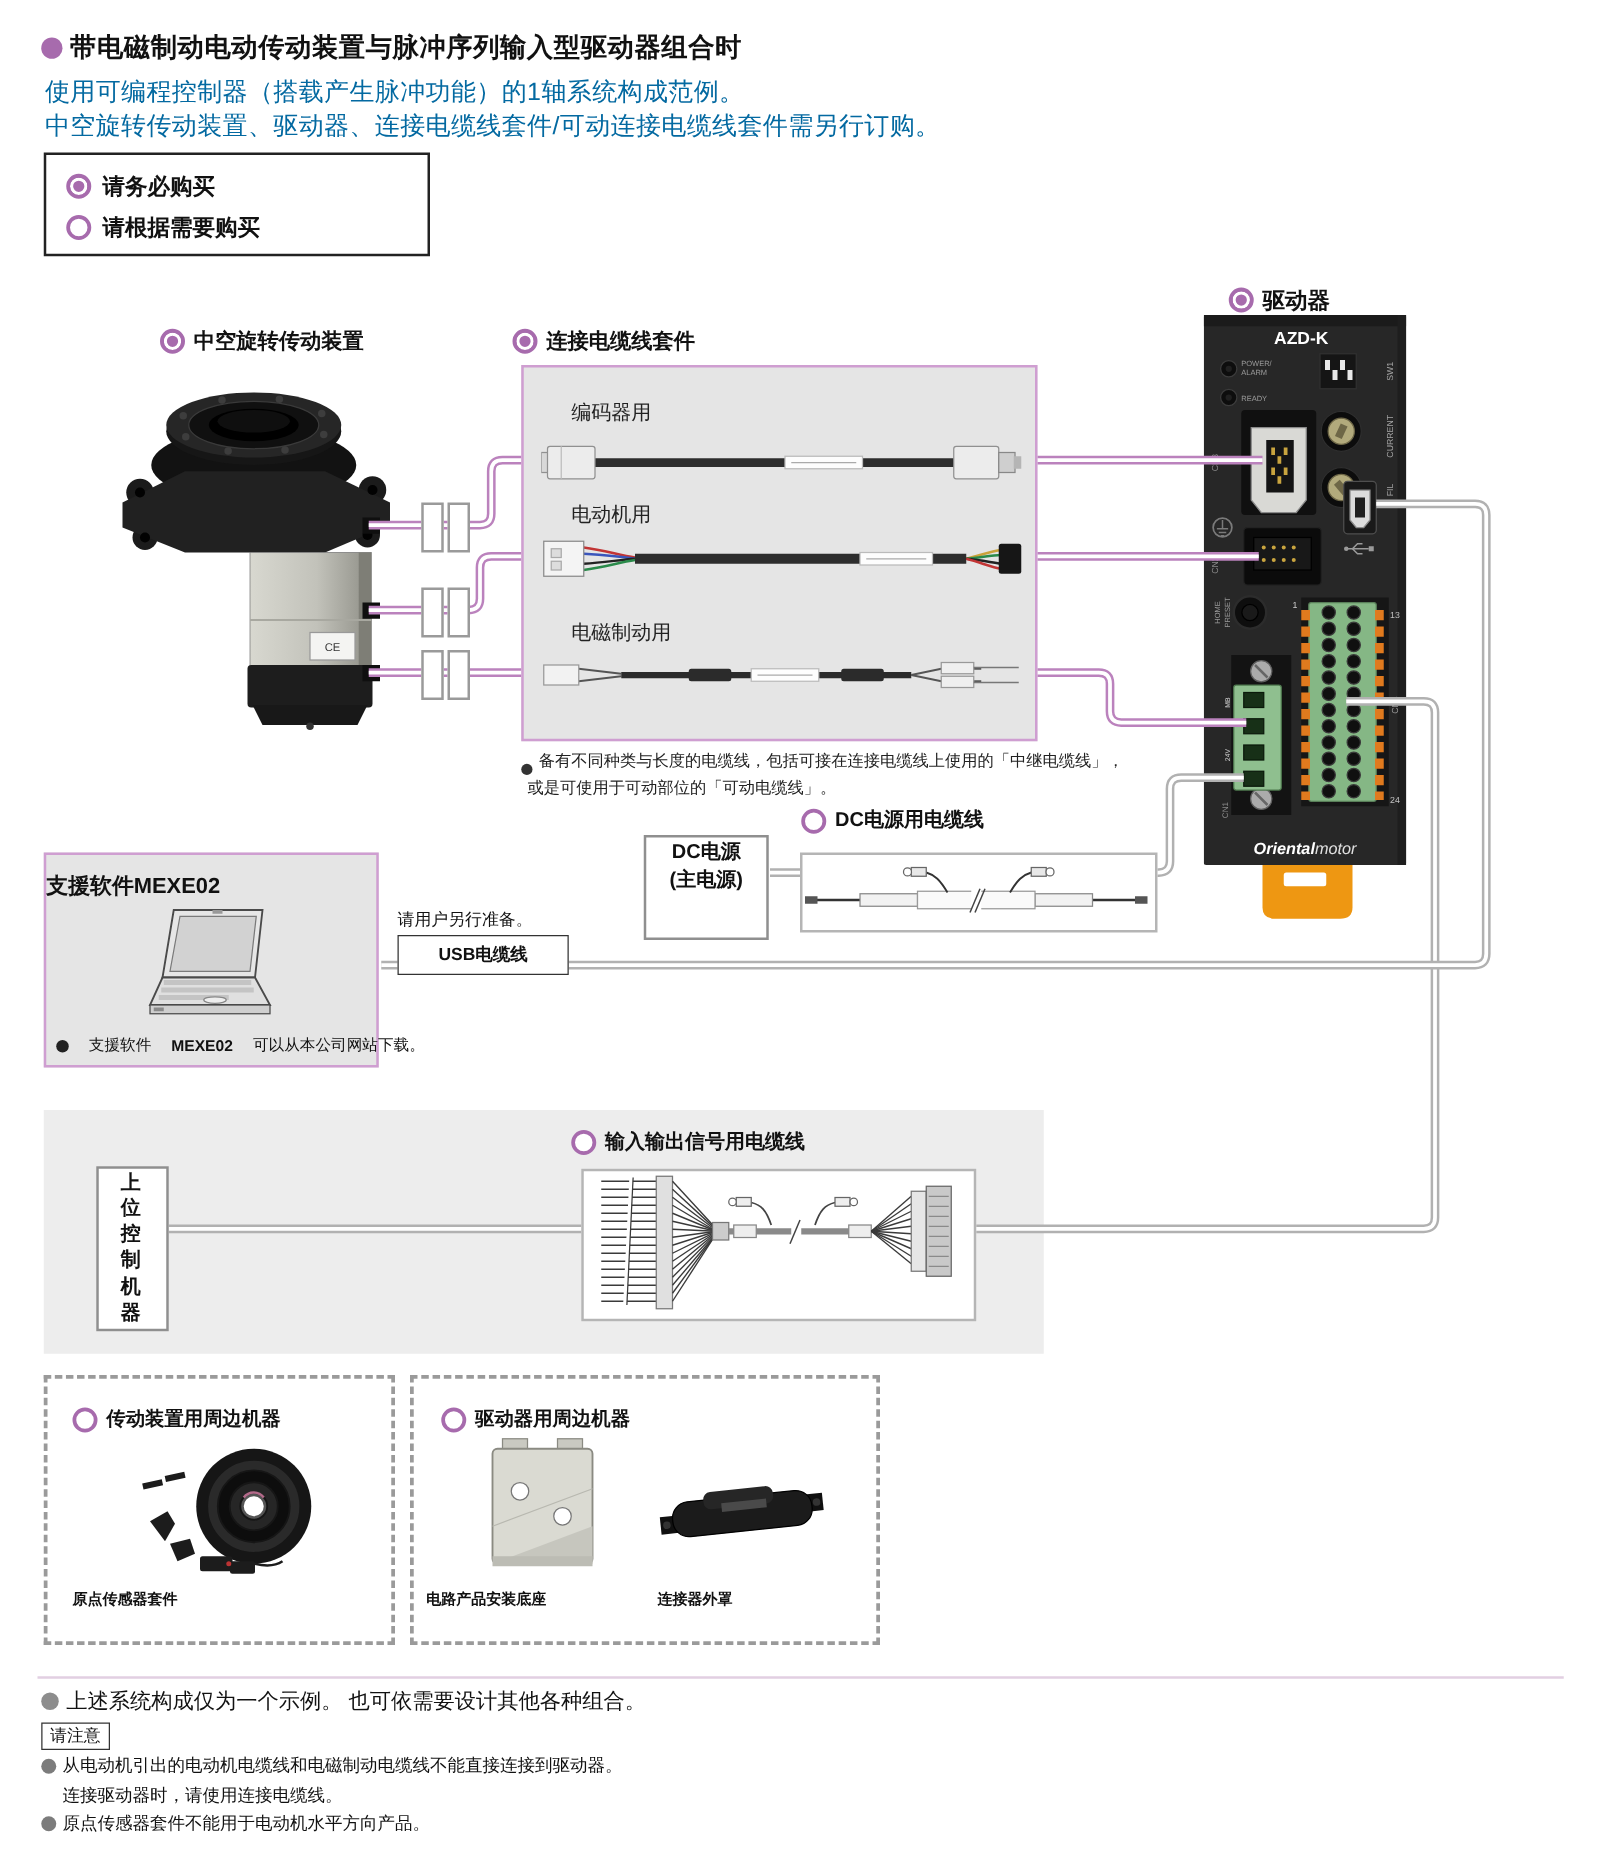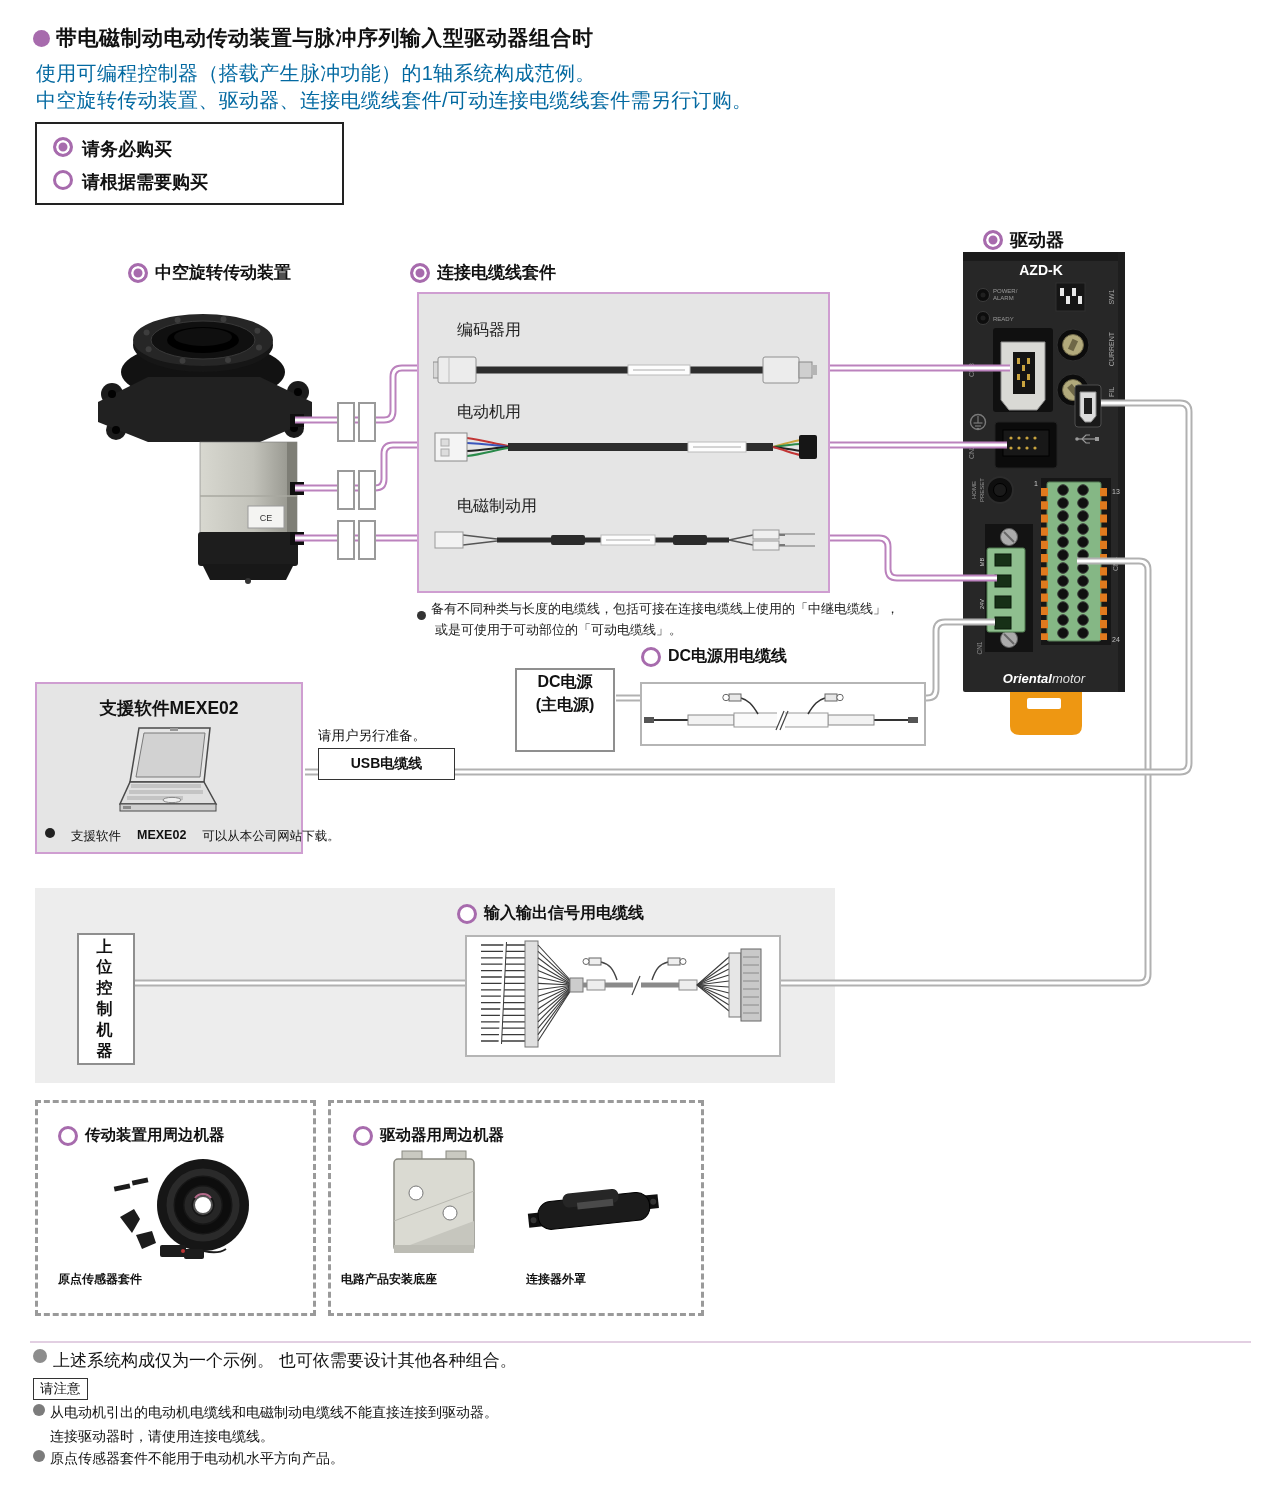--- a/index.html
+++ b/index.html
@@ -1,20 +1,20 @@
 <!DOCTYPE html>
 <html><head>
 <meta charset="utf-8">
 <style>
   html,body{margin:0;padding:0;background:#fff}
   #canvas{position:relative;width:1279px;height:1486px;background:#fff;overflow:hidden;
           font-family:"Liberation Sans","DejaVu Sans",sans-serif;color:#111}
   .abs{position:absolute}
   .z1{z-index:1}.z2{z-index:2}.z3{z-index:3}.z4{z-index:4}.z5{z-index:5}
-  .row{display:flex;}
+  .row{display:flex;align-items:center}
   .seclabel{display:flex;align-items:center;gap:7px;font-weight:bold;white-space:nowrap}
   .b{display:inline-block;border-radius:50%;flex:none}
   .b-title{width:17px;height:17px;background:#a76bad}
   .b-req{width:14px;height:14px;border:3px solid #a76bad;background:#a76bad;box-shadow:inset 0 0 0 2.5px #fff}
   .b-opt{width:14px;height:14px;border:3px solid #a76bad;background:#fff}
   .b-gray{width:14px;height:14px;background:#8d8d8d}
   .b-gray2{width:12px;height:12px;background:#7c7c7c}
   .b-dark{width:10px;height:10px;background:#222}
   .b-dark-sm{width:9px;height:9px;background:#333}
   .title{display:flex;align-items:center;gap:6px;font-size:21px;font-weight:bold;letter-spacing:.5px}
@@ -198,21 +198,21 @@
       <line x1="346" y1="10" x2="382" y2="10" stroke="#777" stroke-width="1.2"></line>
       <line x1="346" y1="22" x2="382" y2="22" stroke="#777" stroke-width="1.2"></line>
     </svg>
   </div>
 
   <div class="abs z5 note13" style="left:417px;top:599px">
     <div class="row" style="gap:5px;align-items:flex-end">
       <span class="b b-dark-sm" style="margin-top:5px"></span>
       <span>备有不同种类与长度的电缆线，包括可接在连接电缆线上使用的「中继电缆线」，</span>
     </div>
-    <div style="margin-left:18px">或是可使用于可动部位的「可动电缆线」。</div>
+    <div style="margin-left:5px">或是可使用于可动部位的「可动电缆线」。</div>
   </div>
 
   <div class="abs z5 seclabel" style="left:983px;top:228px;font-size:18px">
     <span class="b b-req"></span>
     <span>驱动器</span>
   </div>
 
   <svg class="abs z2" style="left:963px;top:252px" width="162" height="488" viewBox="0 0 162 488">
     <rect x="0" y="0" width="162" height="440" rx="2" fill="#272727"></rect>
     <rect x="0" y="0" width="162" height="9" fill="#1b1b1b"></rect>
@@ -365,21 +365,21 @@
       <path d="M166 30 C172 20 176 16 183 14" fill="none" stroke="#333" stroke-width="1.5"></path>
       <rect x="183" y="10" width="12" height="7" fill="#e8e8e8" stroke="#666"></rect>
         <circle cx="198" cy="13.5" r="3.2" fill="#fff" stroke="#666"></circle>
       <rect x="135" y="26" width="8" height="20" fill="#fff"></rect>
       <line x1="142" y1="27" x2="134" y2="46" stroke="#444" stroke-width="1.2"></line>
       <line x1="146" y1="27" x2="138" y2="46" stroke="#444" stroke-width="1.2"></line>
     </svg>
   </div>
 
   <div class="abs z4 pinkbox" style="left:35px;top:682px;width:264px;height:168px">
-    <div class="abs" style="left:0;top:12px;width:100%;text-align:center;font-weight:bold;font-size:17.5px">支援软件MEXE02</div>
+    <div class="abs" style="left:0;top:12px;width:100%;text-align:left;font-weight:bold;font-size:17.5px">支援软件MEXE02</div>
     <svg class="abs" style="left:76px;top:42px" width="112" height="92" viewBox="0 0 112 92">
       <polygon points="26,2 97,2 91,56 17,56" fill="#e6e6e6" stroke="#4a4a4a" stroke-width="1.5"></polygon>
       <polygon points="31,7 92,7 87,51 23,51" fill="#d2d2d2" stroke="#7a7a7a"></polygon>
       <rect x="57" y="2" width="8" height="3" fill="#999"></rect>
       <polygon points="17,56 91,56 103,78 7,78" fill="#e0e0e0" stroke="#4a4a4a" stroke-width="1.5"></polygon>
       <rect x="18" y="58" width="70" height="4" fill="#c4c4c4"></rect>
       <rect x="16" y="64" width="74" height="4" fill="#c4c4c4"></rect>
       <rect x="14" y="70" width="56" height="4" fill="#c4c4c4"></rect>
       <ellipse cx="59" cy="74" rx="9" ry="2.6" fill="#eee" stroke="#888"></ellipse>
       <rect x="7" y="78" width="96" height="7" fill="#cfcfcf" stroke="#4a4a4a"></rect>

